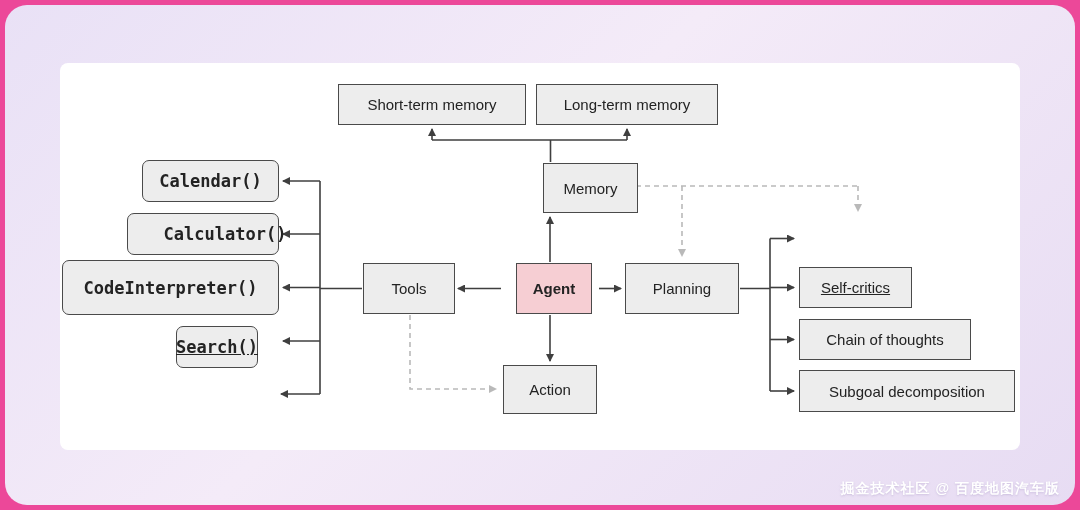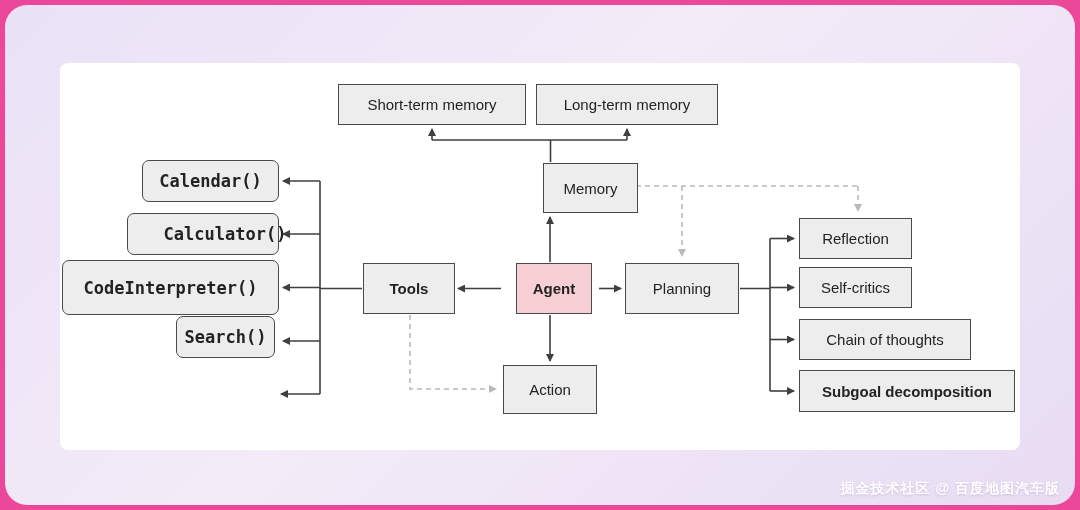--- a/index.html
+++ b/index.html
@@ -27,32 +27,32 @@
     background:var(--node-fill,#ededed);
     display:flex; align-items:center; justify-content:center;
     font-size:15px; color:#232323; white-space:nowrap;
   }
   .node.mono { font-family:"DejaVu Sans Mono", monospace; font-weight:700; font-size:17px;border-radius:7px; }
   .node.agent { background:var(--agent-fill,#f6ced3); font-weight:700; }
   #n-stm        { left:338px; top:84px;  width:188px; height:41px; }
   #n-ltm        { left:536px; top:84px;  width:182px; height:41px; }
   #n-memory     { left:503px; top:163px; width:95px;  height:50px;margin-left:40px; }
   #n-agent      { left:516px; top:263px; width:76px;  height:51px; }
-  #n-tools      { left:363px; top:263px; width:92px;  height:51px;font-weight:bold; }
+  #n-tools      { left:363px; top:263px; width:92px;  height:51px; }
   #n-planning   { left:625px; top:263px; width:114px; height:51px; }
   #n-action     { left:503px; top:365px; width:94px;  height:49px; }
   #n-calendar   { left:142px; top:160px; width:137px; height:42px; }
   #n-calculator { left:127px; top:213px; width:152px; height:42px;padding-left:44px; }
   #n-codeint    { left:62px;  top:260px; width:217px; height:55px; }
-  #n-search     { left:176px; top:316px; width:99px; height:42px; }
+  #n-search     { left:176px; top:326px; width:82px; height:42px;text-decoration:underline; }
   #n-more       { left:150px; top:373px; width:127px; height:42px; }
   #n-reflection { left:799px; top:218px; width:113px; height:41px; }
-  #n-selfcrit   { left:799px; top:267px; width:113px; height:41px; }
+  #n-selfcrit   { left:799px; top:267px; width:113px; height:41px;text-decoration:underline; }
   #n-chain      { left:799px; top:319px; width:172px; height:41px; }
-  #n-subgoal    { left:799px; top:370px; width:216px; height:42px;font-weight:bold; }
+  #n-subgoal    { left:799px; top:370px; width:216px; height:42px; }
   .watermark {
     position:absolute; right:20px; bottom:12px;
     font-size:14px; font-weight:700; color:#ffffff; letter-spacing:1px;
     text-shadow:0 1px 2px rgba(120,100,160,0.25);
   }
 </style>
 </head>
 <body>
 
 <div class="page">
@@ -100,19 +100,18 @@
   <div class="node" id="n-ltm">Long-term memory</div>
   <div class="node" id="n-memory">Memory</div>
   <div class="node agent" id="n-agent">Agent</div>
   <div class="node" id="n-tools">Tools</div>
   <div class="node" id="n-planning">Planning</div>
   <div class="node" id="n-action">Action</div>
   <div class="node mono" id="n-calendar">Calendar()</div>
   <div class="node mono" id="n-calculator">Calculator()</div>
   <div class="node mono" id="n-codeint">CodeInterpreter()</div>
   <div class="node mono" id="n-search">Search()</div>
-  <div class="node" id="n-reflection">Reflection</div>
   <div class="node" id="n-selfcrit">Self-critics</div>
   <div class="node" id="n-chain">Chain of thoughts</div>
   <div class="node" id="n-subgoal">Subgoal decomposition</div>
 
   <div class="watermark">掘金技术社区 @ 百度地图汽车版</div>
 </div>
 
 </body></html>

